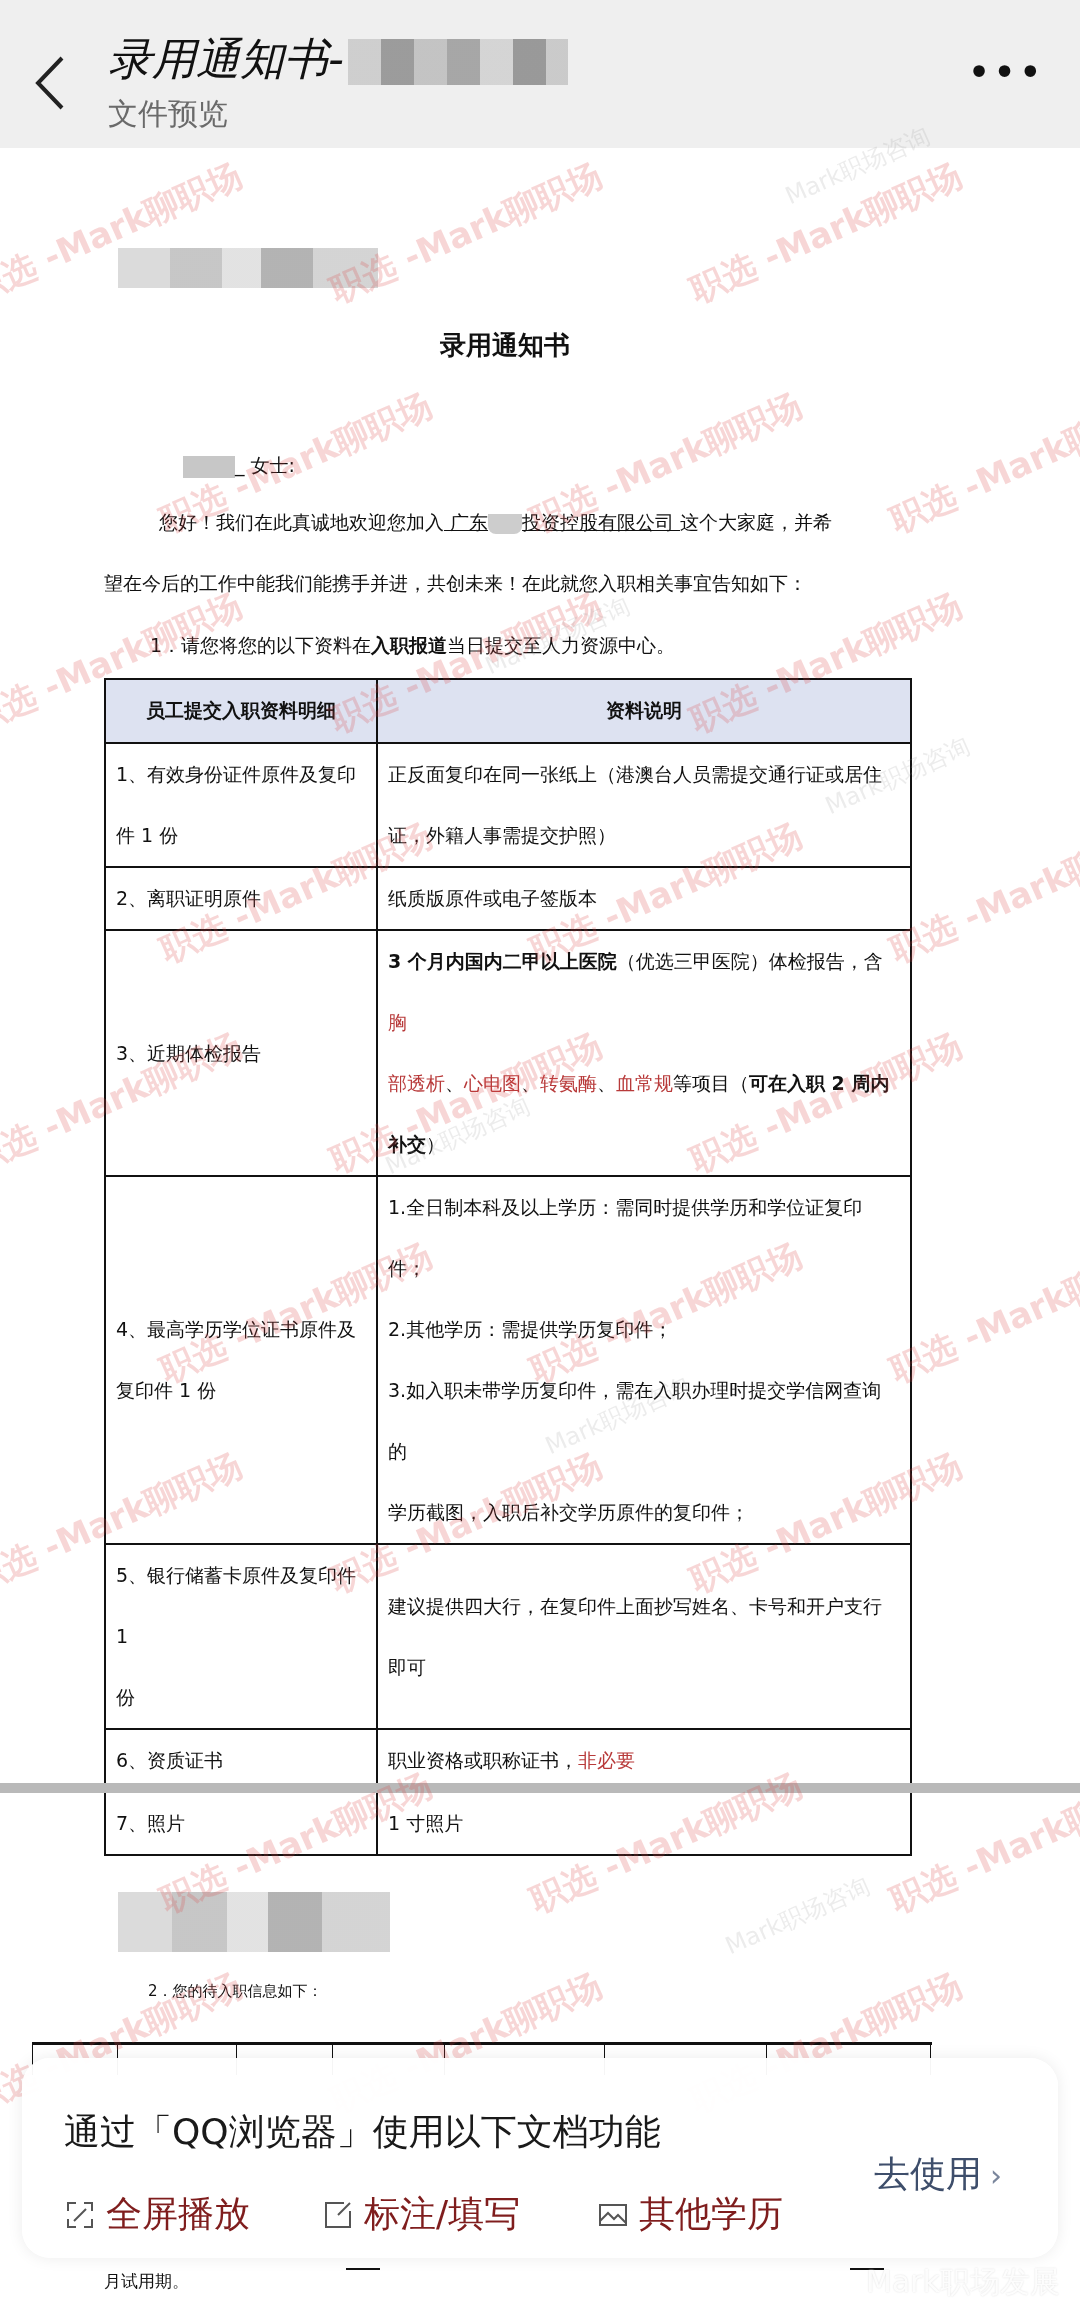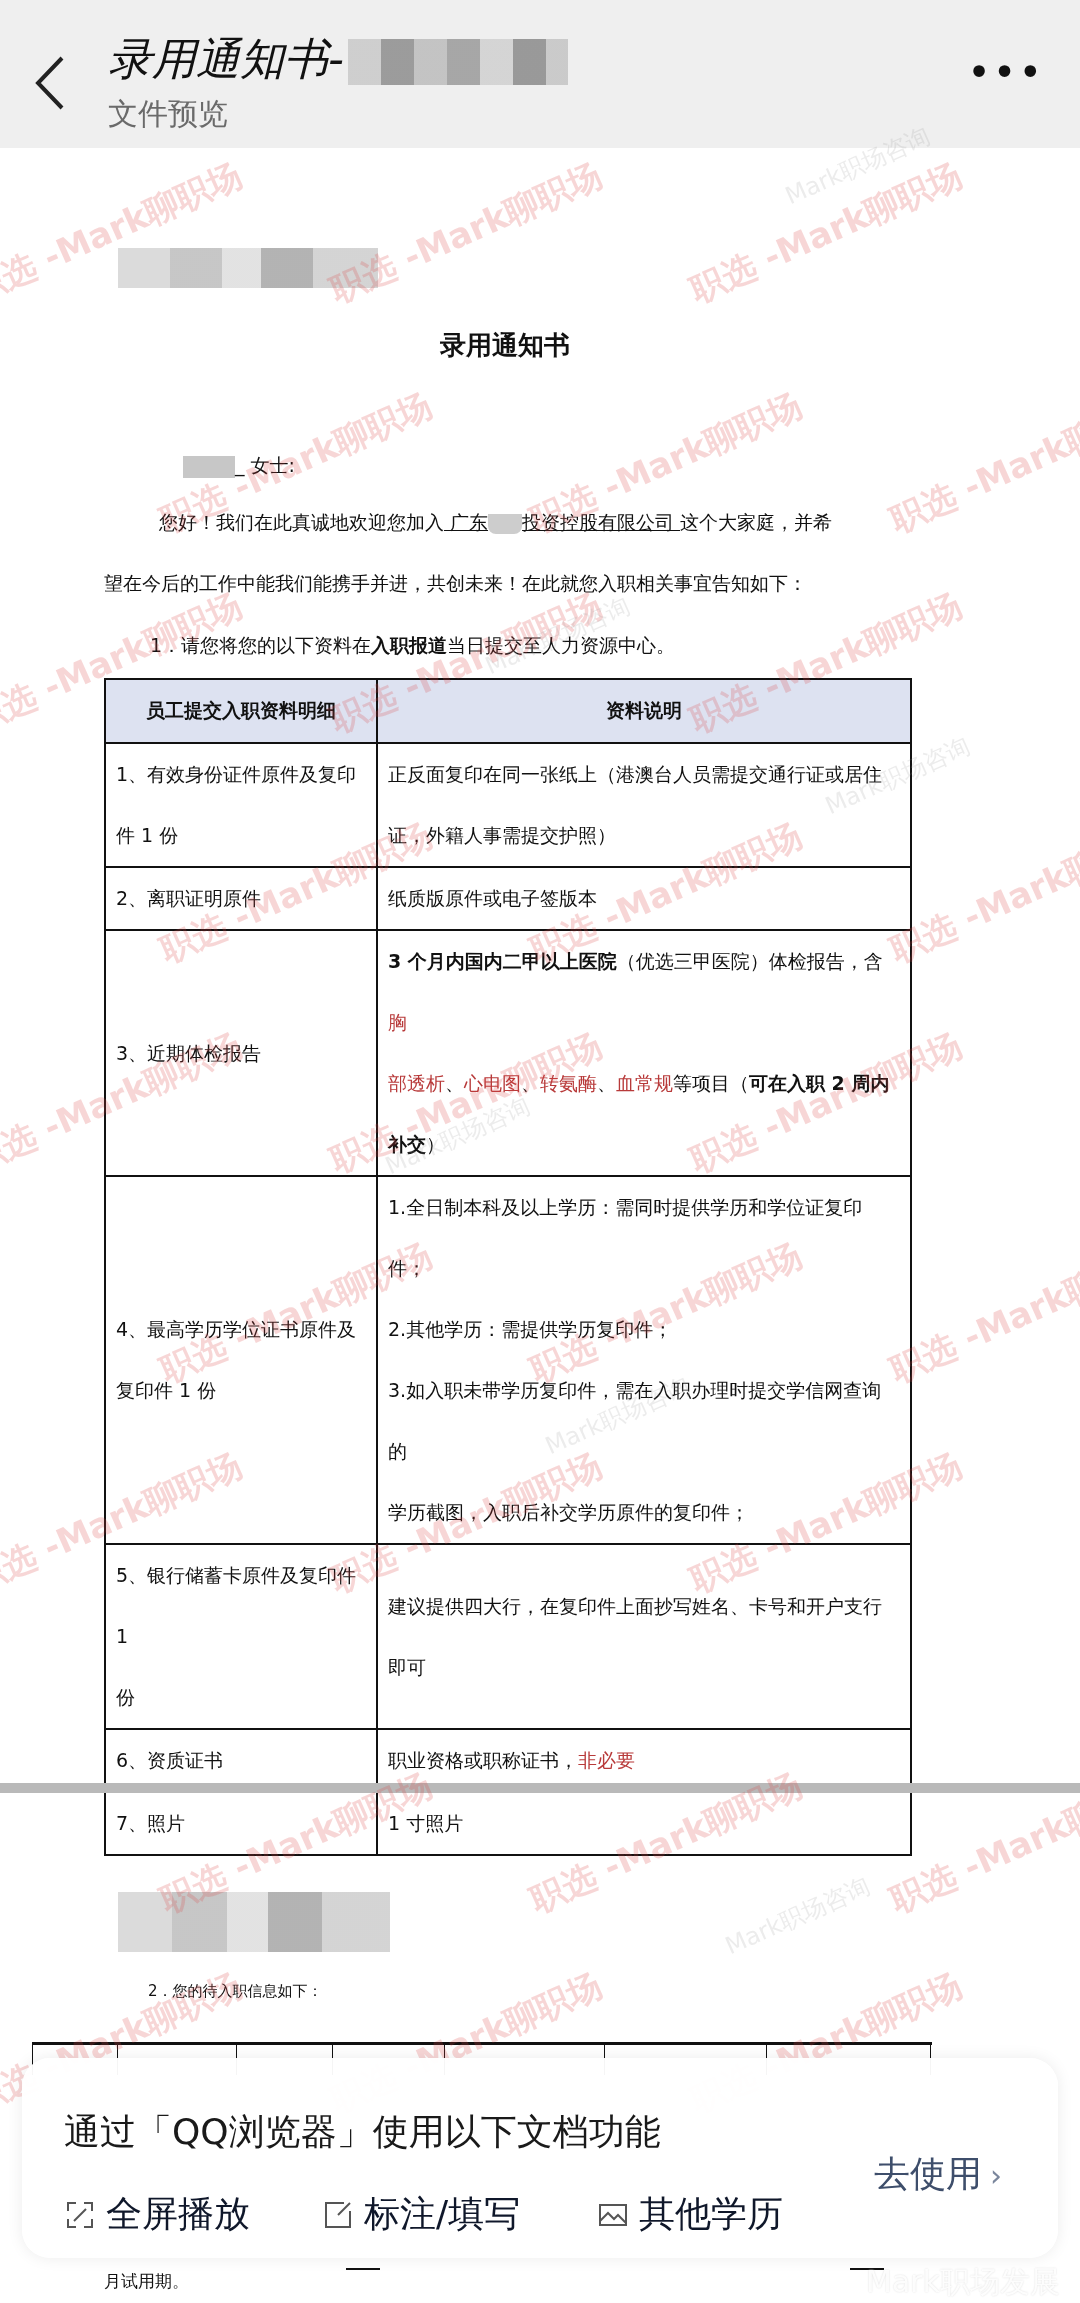--- a/index.html
+++ b/index.html
@@ -39,21 +39,21 @@
   .table2 span { position: absolute; top: 0; width: 1px; height: 30px; background: #111; }
 
   
   .wm { position: absolute; left: 0; top: 0; width: 1080px; height: 2303px; pointer-events: none; overflow: hidden; }
   .wm span { position: absolute; color: rgba(220,70,70,0.22); font-size: 34px; font-weight: bold; transform: rotate(-24deg); white-space: nowrap; }
   .wm span.s { color: rgba(150,150,150,0.18); font-size: 24px; font-weight: normal; }
 
   
   .banner { position: absolute; left: 22px; top: 2058px; width: 1036px; height: 200px; background: rgba(255,255,255,0.96); border-radius: 28px; box-shadow: 0 0 16px rgba(0,0,0,0.08); }
   .banner-title { position: absolute; left: 42px; top: 50px; font-size: 36px; color: #1a1a1a; white-space: nowrap; }
-  .feat { position: absolute; top: 132px; font-size: 36px; color: #0f172a; white-space: nowrap; display: flex; align-items: center; gap: 10px; cursor: pointer; }
+  .feat { position: absolute; top: 132px; font-size: 36px; color: #7f1d1d; white-space: nowrap; display: flex; align-items: center; gap: 10px; cursor: pointer; }
   .feat svg { width: 32px; height: 32px; }
   .use-btn { position: absolute; right: 56px; top: 92px; font-size: 36px; color: #3e4e6b; cursor: pointer; white-space: nowrap; }
   .use-btn .chev { color: #7a869c; font-size: 30px; margin-left: 8px; }
 
   .footer-text { position: absolute; left: 104px; top: 2270px; font-size: 17px; }
   .underline-mark { position: absolute; top: 2268px; height: 2px; width: 34px; background: #111; }
   .corner-wm { position: absolute; right: 20px; top: 2262px; color: rgba(255,255,255,0.9); font-size: 30px; text-shadow: 0 0 2px #ddd; }
 </style>
 </head>
 <body>

